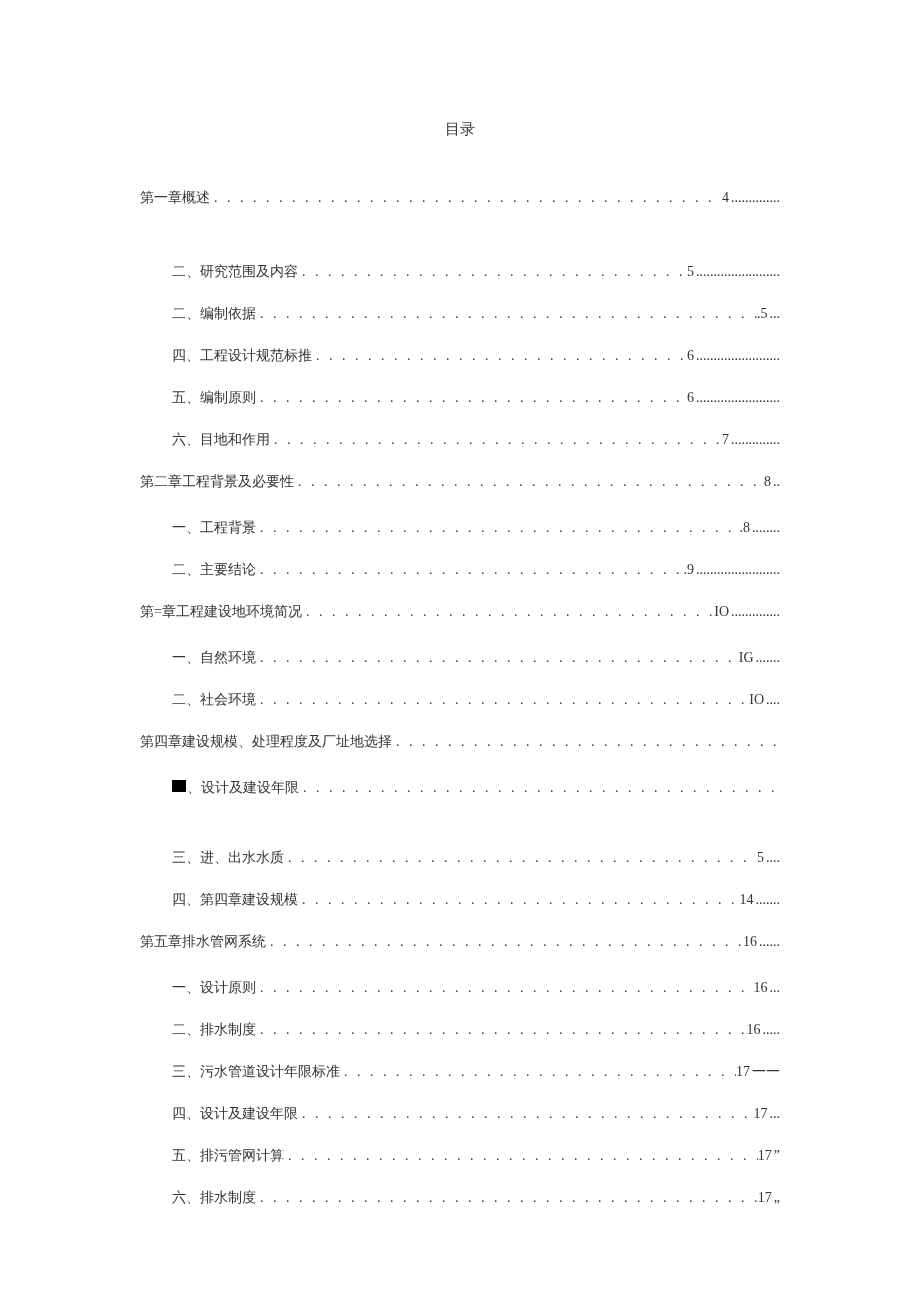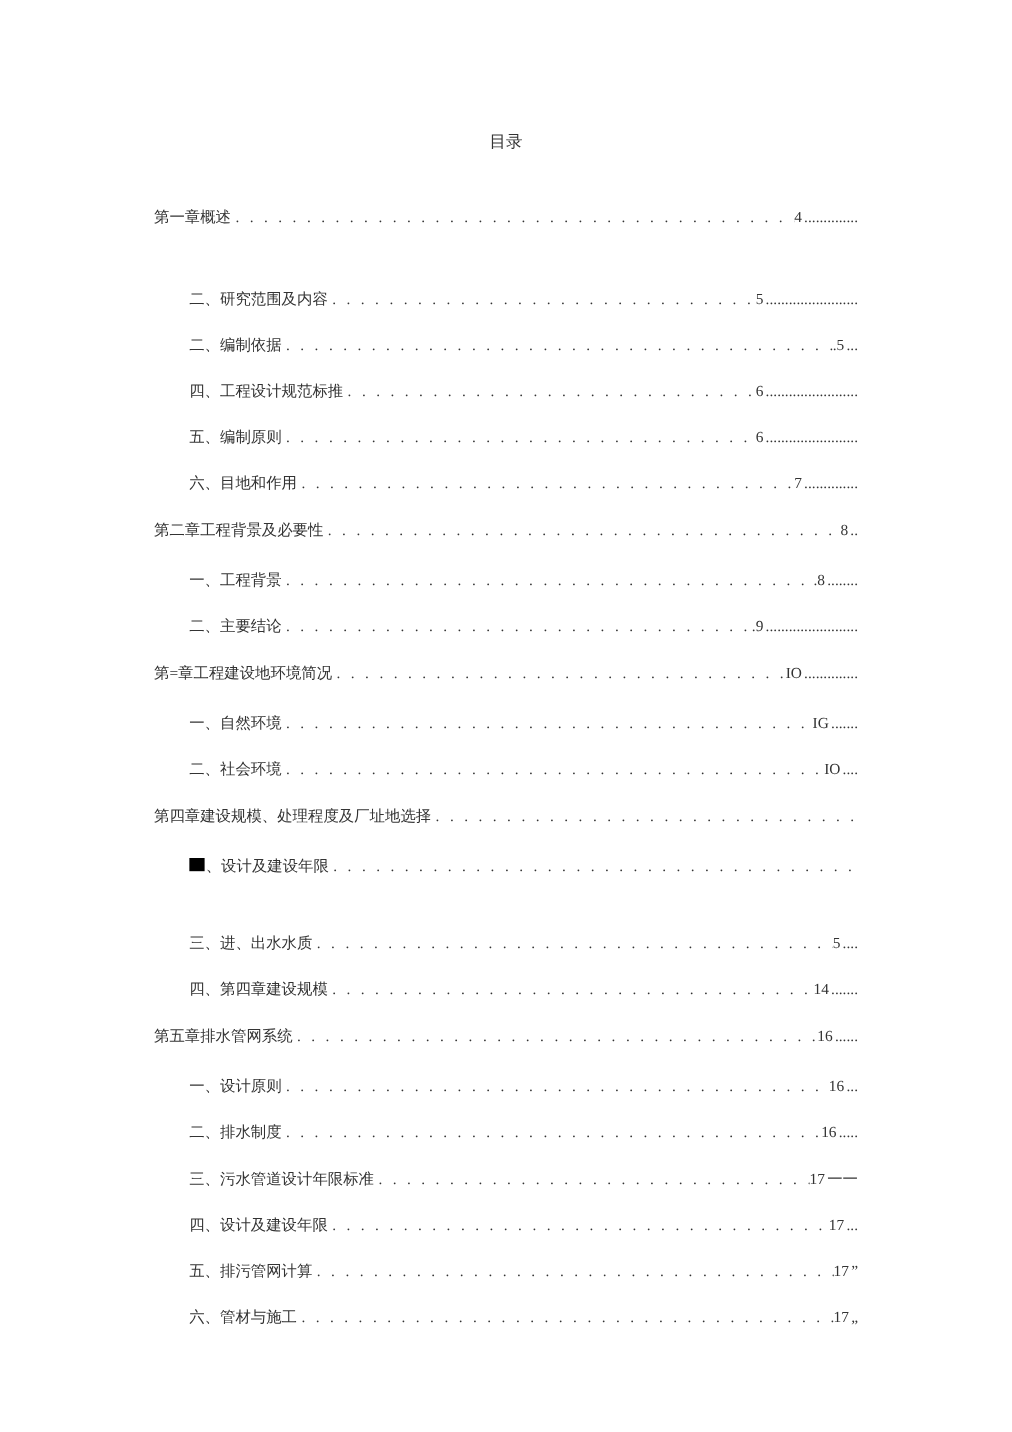--- a/index.html
+++ b/index.html
@@ -203,18 +203,18 @@
       <span class="toc-page">17</span>
       <span class="toc-trail">...</span>
     </div>
     <div class="toc-entry level-1">
       <span class="toc-text">五、排污管网计算</span>
       <span class="toc-dots"></span>
       <span class="toc-page">17</span>
       <span class="toc-trail">”</span>
     </div>
     <div class="toc-entry level-1">
-      <span class="toc-text">六、管材与施工</span>
+      <span class="toc-text">六、排水制度</span>
       <span class="toc-dots"></span>
       <span class="toc-page">17</span>
       <span class="toc-trail">„</span>
     </div>
   </div>
 
 </body></html>

